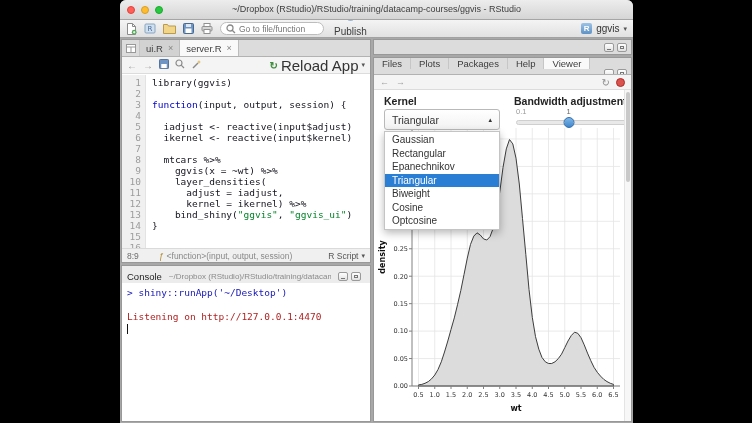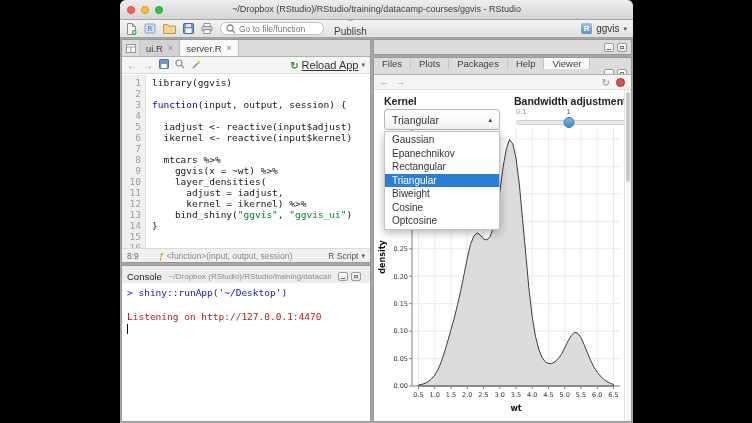--- a/index.html
+++ b/index.html
@@ -38,21 +38,21 @@
   .ptab.active{background:#f9f9f9;}
   .winbtns{margin-left:auto;display:flex;align-items:center;gap:3px;padding-right:4px;}
   .wb{width:10px;height:9px;border:1px solid #9a9a9a;background:linear-gradient(#fefefe,#e2e2e2);border-radius:2px;position:relative;}
   .wb.min::after{content:"";position:absolute;left:2px;right:2px;bottom:1px;height:1px;background:#777;}
   .wb.max::after{content:"";position:absolute;left:2px;right:2px;top:2px;bottom:2px;border:1px solid #777;}
   
   .source-pane{position:absolute;top:0;left:0;right:0;height:224px;}
   .ed-toolbar{height:17px;background:#f4f4f4;border-bottom:1px solid #dcdcdc;display:flex;align-items:center;padding:0 5px;gap:6px;color:#9a9a9a;font-size:10px;}
   .ed-right{margin-left:auto;display:flex;align-items:center;gap:3px;}
   .reload-icon{color:#3e8e3e;font-weight:bold;font-size:10px;}
-  .reload-label{color:#333;font-size:11px;text-decoration:underline;}
+  .reload-label{color:#333;font-size:15px;}
   .code-wrap{position:absolute;top:35px;left:0;right:0;bottom:14px;display:flex;overflow:hidden;background:#fff;}
   .gutter{width:24px;background:#f0f0f0;border-right:1px solid #e3e3e3;text-align:right;padding:2px 4px 0 0;color:#9c9c9c;font:9.5px/11px "DejaVu Sans Mono",monospace;}
   .code{flex:1;padding:2px 0 0 6px;font:9.5px/11px "DejaVu Sans Mono",monospace;color:#000;white-space:pre;}
   .cline{height:11px;}
   .kw{color:#0000c8;}.st{color:#008426;}.pl{color:#14141e;}
   .statusbar{position:absolute;bottom:0;left:0;right:0;height:14px;background:#f0f0f0;border-top:1px solid #dadada;display:flex;align-items:center;font-size:8.5px;color:#6e6e6e;padding:0 5px;gap:20px;}
   .scope{display:flex;align-items:center;gap:3px;color:#888;}
   .scope-f{color:#b08830;font-size:8.5px;font-style:italic;}
   .status-right{margin-left:auto;display:flex;align-items:center;gap:3px;color:#555;}
   
@@ -294,22 +294,22 @@
           </div>
         </div>
         <div class="v-content">
           <div class="k-label">Kernel</div>
           <div class="k-select">
             <span>Triangular</span>
             <span class="k-arrow">▴</span>
           </div>
           <div class="k-options" id="kernel-options">
                 <div class="opt">Gaussian</div>
+                <div class="opt">Rectangular</div>
                 <div class="opt">Epanechnikov</div>
-                <div class="opt">Rectangular</div>
                 <div class="opt sel">Triangular</div>
                 <div class="opt">Biweight</div>
                 <div class="opt">Cosine</div>
                 <div class="opt">Optcosine</div>
               </div>
 
           <div class="bw-label">Bandwidth adjustment</div>
           <div class="slider">
             <span class="sl-min">0.1</span>
             <span class="sl-val" id="slider-value-label" style="left: 47%;">1</span>

